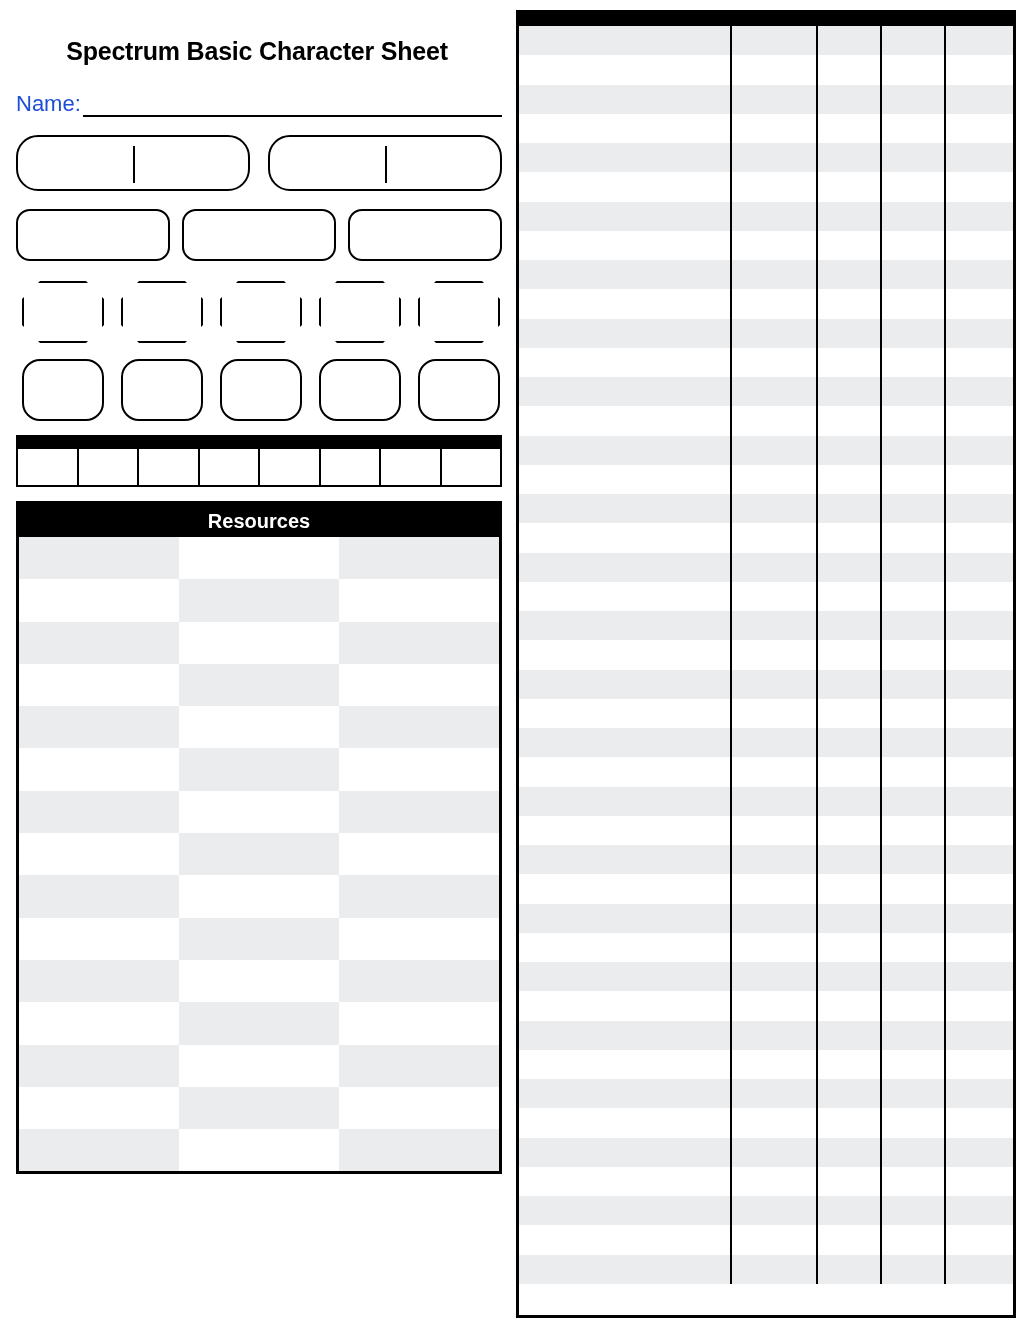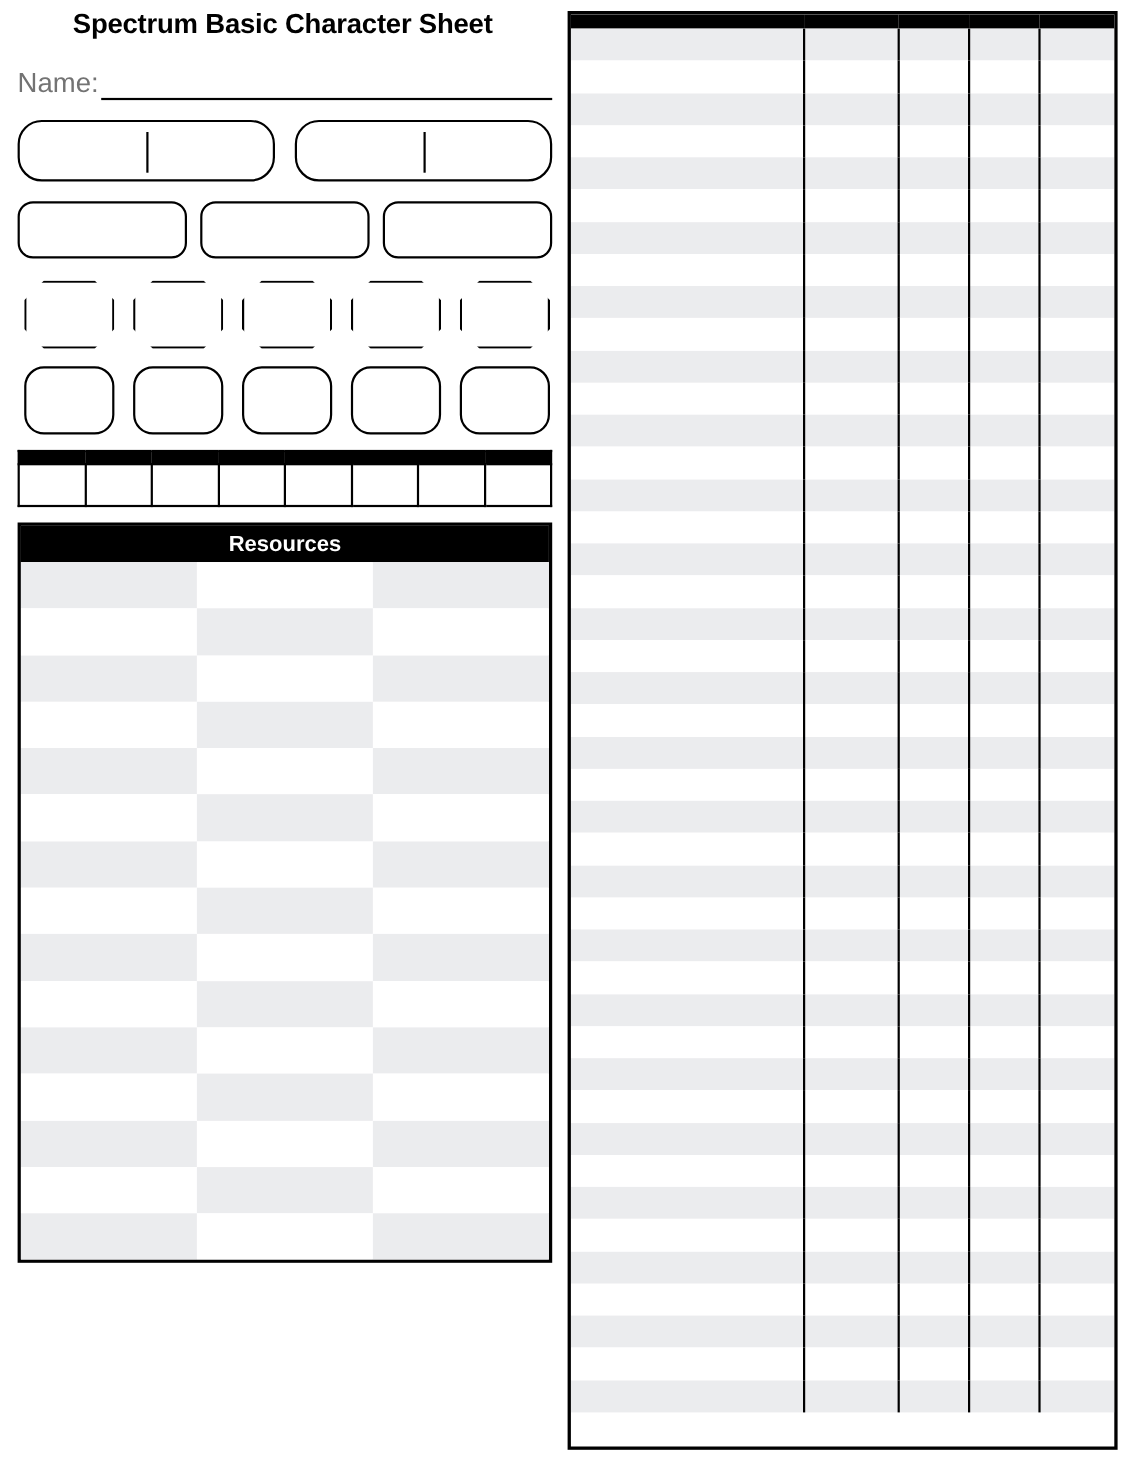--- a/index.html
+++ b/index.html
@@ -20,32 +20,32 @@
     position: absolute;
     left: 0; top: 0;
     width: 514px; height: 1328px;
   }
 
   .sheet-title {
     text-align: center;
     font-size: 25px;
     font-weight: bold;
     letter-spacing: -0.2px;
-    margin: 0;
-    padding-top: 8px;
+    margin: 16px;
+    padding-top: 21px;
     color: #000;
   }
 
   
   #name-row {
     display: flex;
     align-items: flex-end;
     margin: 25px 12px 0 16px;
   }
-  #name-label { font-size: 25px; color: #737373; white-space: nowrap; }
+  #name-label { font-size: 22px; color: #1d4ed8; white-space: nowrap; }
   #name-rule {
     flex: 1;
     border-bottom: 2px solid #000;
     height: 20px;
     margin-left: 2px;
   }
 
   
   #life-will-row {
     display: flex;

